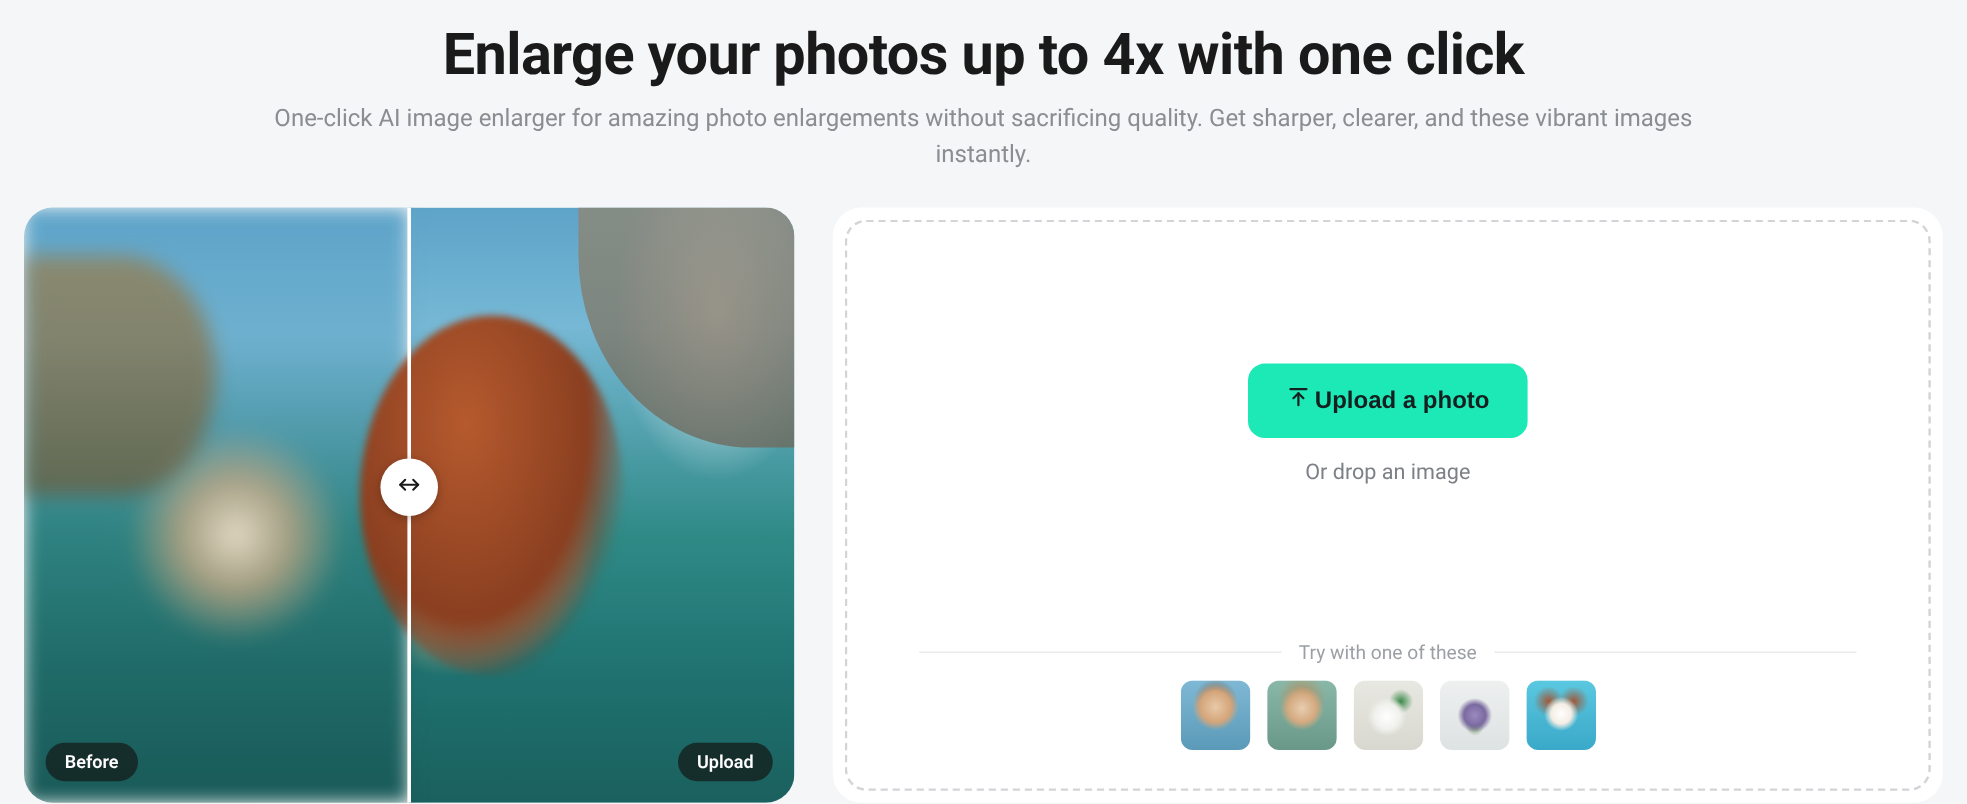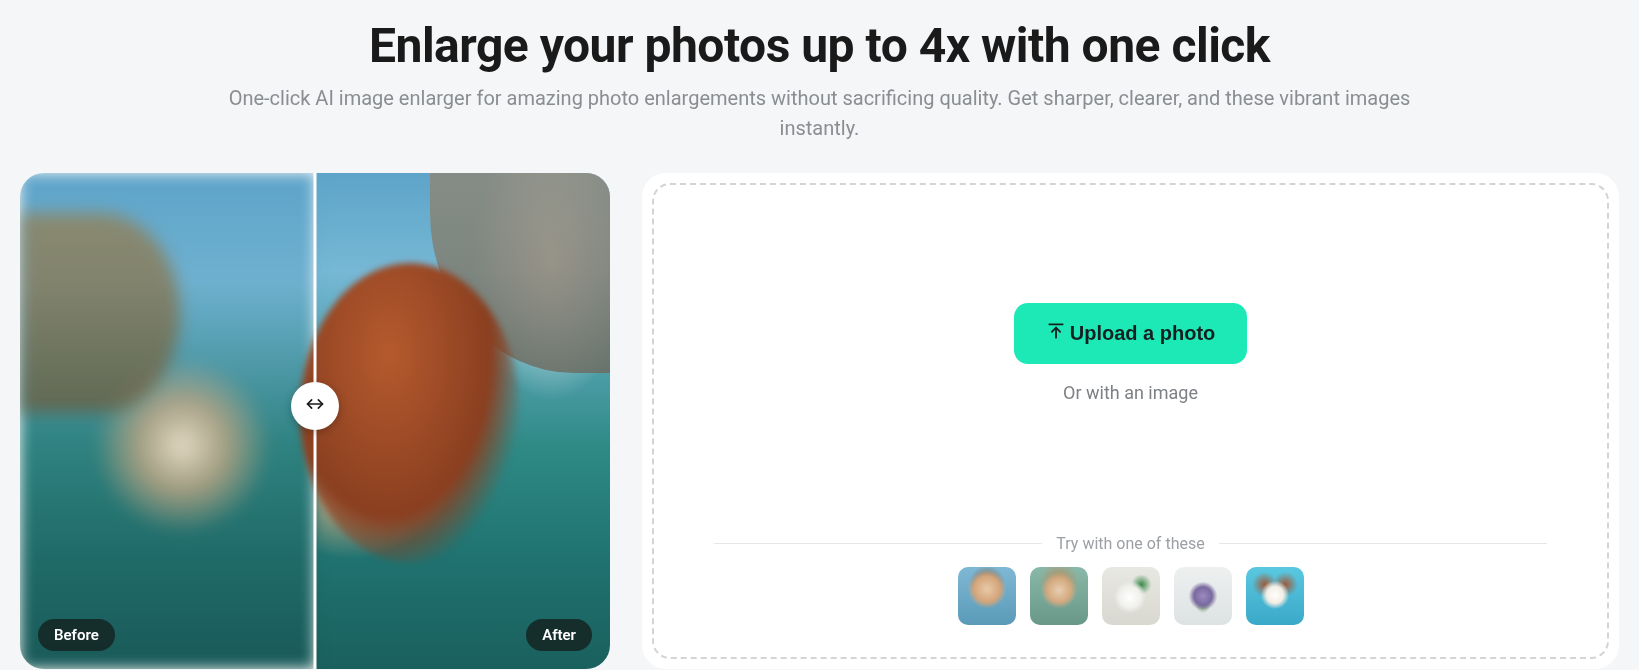--- a/index.html
+++ b/index.html
@@ -45,21 +45,21 @@
     }
 
     .content {
       display: flex;
       gap: 32px;
       padding: 0 0;
     }
 
     .comparison-panel {
       position: relative;
-      width: 590px;
+      width: 642px;
       height: 496px;
       border-radius: 24px;
       overflow: hidden;
       flex-shrink: 0;
     }
 
     .comparison-bg {
       position: absolute;
       inset: 0;
       display: flex;
@@ -317,36 +317,36 @@
       <div class="slider-handle">
         <span>
           <svg viewBox="0 0 24 24" fill="none" stroke="#1a1a1a" stroke-width="2" stroke-linecap="round" stroke-linejoin="round">
             <polyline points="8 7 3 12 8 17"></polyline>
             <polyline points="16 7 21 12 16 17"></polyline>
             <line x1="3" y1="12" x2="21" y2="12"></line>
           </svg>
         </span>
       </div>
       <div class="badge badge-before">Before</div>
-      <div class="badge badge-after">After</div>
+      <div class="badge badge-after">Upload</div>
     </div>
 
     <div class="upload-panel">
       <div class="upload-inner">
         <button class="upload-button">
           <span>
             <svg viewBox="0 0 24 24" fill="none" stroke="#152020" stroke-width="2.2" stroke-linecap="round" stroke-linejoin="round">
               <line x1="4" y1="4" x2="20" y2="4"></line>
               <line x1="12" y1="20" x2="12" y2="8"></line>
               <polyline points="7 13 12 8 17 13"></polyline>
             </svg>
           </span>
           <span>Upload a photo</span>
         </button>
-        <div class="drop-text">Or with an image</div>
+        <div class="drop-text">Or drop an image</div>
 
         <div class="samples-section">
           <div class="samples-label-row">
             <div class="samples-line"></div>
             <div class="samples-label">Try with one of these</div>
             <div class="samples-line"></div>
           </div>
           <div class="samples-thumbs">
             <div class="thumb thumb-1"></div>
             <div class="thumb thumb-2"></div>

